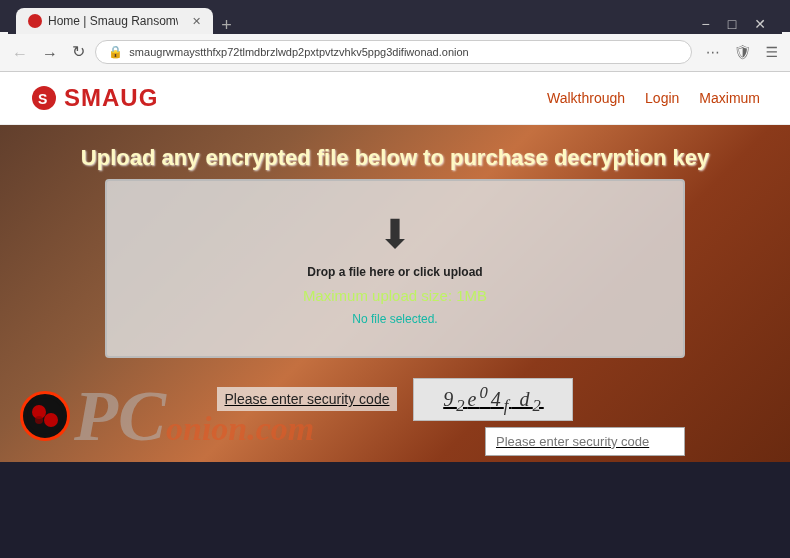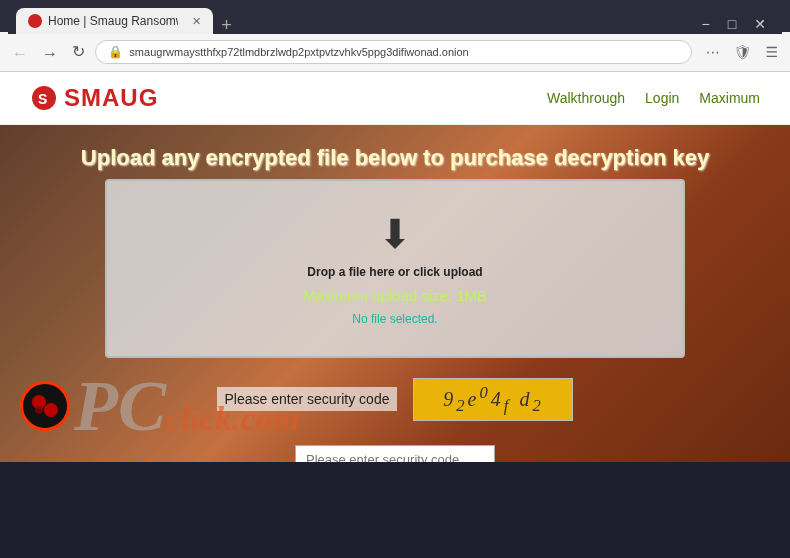--- a/index.html
+++ b/index.html
@@ -27,42 +27,42 @@
     
     .page { width: 100%; height: 390px; position: relative; overflow: hidden; }
     .bg-overlay { position: absolute; inset: 0; background: linear-gradient(135deg, #5a3a2a 0%, #8b5a3a 30%, #c47040 50%, #8b3a1a 70%, #6a2a10 100%); }
     .content-area { position: relative; z-index: 2; display: flex; flex-direction: column; align-items: center; padding: 0; }
 
     
     .site-header { width: 100%; background: white; display: flex; align-items: center; justify-content: space-between; padding: 12px 30px; border-bottom: 1px solid #eee; }
     .logo-area { display: flex; align-items: center; gap: 6px; }
     .logo-text { font-size: 24px; font-weight: bold; color: #cc2222; letter-spacing: 1px; }
     .nav-links { display: flex; gap: 20px; }
-    .nav-link { color: #4d7c0f; font-size: 14px; cursor: pointer; text-decoration: none; }
+    .nav-link { color: #c2410c; font-size: 14px; cursor: pointer; text-decoration: none; }
 
     
     .main-section { width: 100%; padding: 20px 30px; display: flex; flex-direction: column; align-items: center; }
     .page-title { font-size: 22px; font-weight: bold; color: #fef9c3; text-align: center; margin-bottom: 8px; text-shadow: 1px 1px 2px rgba(255,255,255,0.8); }
 
     
     .upload-box { width: 580px; background: rgba(220,220,220,0.85); border: 2px solid #bbb; border-radius: 4px; padding: 30px 20px; display: flex; flex-direction: column; align-items: center; gap: 8px; margin-bottom: 20px; }
     .upload-icon { font-size: 40px; color: #333; }
     .upload-title { font-size: 12px; font-weight: bold; color: #222; }
     .upload-subtitle { font-size: 15px; color: #bef264; }
     .upload-note { font-size: 12px; color: #14b8a6; }
 
     
-    .security-section { display: flex; flex-direction: column; align-items: center; gap: 24px; width: 580px; }
+    .security-section { display: flex; flex-direction: column; align-items: flex-end; gap: 6px; width: 580px; text-decoration: underline; }
     .security-row { display: flex; align-items: center; gap: 16px; width: 100%; justify-content: center; }
     .security-label { font-size: 14px; color: #222; font-weight: 500; background: rgba(240,240,240,0.7); padding: 4px 8px; }
-    .captcha-box { background: #eab308; border: 1px solid #bbb; padding: 4px 10px; font-size: 20px; font-family: serif; color: #333; min-width: 160px; text-align: center; letter-spacing: 4px; }
+    .captcha-box { background: #e5e5e5; border: 1px solid #bbb; padding: 4px 10px; font-size: 20px; font-family: serif; color: #333; min-width: 160px; text-align: center; letter-spacing: 4px; }
     .security-input { width: 200px; border: 1px solid #aaa; padding: 6px 10px; font-size: 13px; color: #666; }
 
     
-    .watermark { position: absolute; bottom: 20px; left: 20px; z-index: 5; display: flex; align-items: center; gap: 0; }
+    .watermark { position: absolute; bottom: 10px; left: 20px; z-index: 5; display: flex; align-items: center; gap: 0; }
   </style>
 </head>
 <body>
 
 <div class="browser-chrome">
   <div class="title-bar">
     <div class="tab-bar" style="width:100%; display:flex; align-items:flex-end; background:#2b2b3b; height:36px; padding:0 8px;">
       <div class="tab">
         <span class="tab-favicon"></span>
         <span style="font-size:12px; color:#333; white-space:nowrap; overflow:hidden; max-width:130px;">Home | Smaug Ransomware</span>
@@ -142,15 +142,15 @@
   <div class="watermark">
     <div style="width:50px; height:50px; background:#111; border-radius:50%; border:3px solid #ff3300; display:flex; align-items:center; justify-content:center; overflow:hidden;">
       <svg width="40" height="40" viewBox="0 0 40 40">
         <circle cx="20" cy="20" r="18" fill="#111"></circle>
         <circle cx="14" cy="16" r="7" fill="#cc0000" opacity="0.9"></circle>
         <circle cx="26" cy="24" r="7" fill="#cc0000" opacity="0.9"></circle>
         <circle cx="14" cy="24" r="4" fill="#880000" opacity="0.7"></circle>
       </svg>
     </div>
     <span style="font-size:72px; font-weight:900; font-style:italic; color:rgba(180,180,180,0.55); font-family:Georgia,serif; line-height:1; margin-left:4px;">PC</span>
-    <span style="font-size:34px; font-weight:900; font-style:italic; color:rgba(220,90,40,0.65); font-family:Georgia,serif; line-height:1; align-self:flex-end; margin-bottom:6px;">click.com</span>
+    <span style="font-size:34px; font-weight:900; font-style:italic; color:rgba(220,90,40,0.65); font-family:Georgia,serif; line-height:1; align-self:flex-end; margin-bottom:6px;">onion.com</span>
   </div>
 </div>
 
 </body></html>

